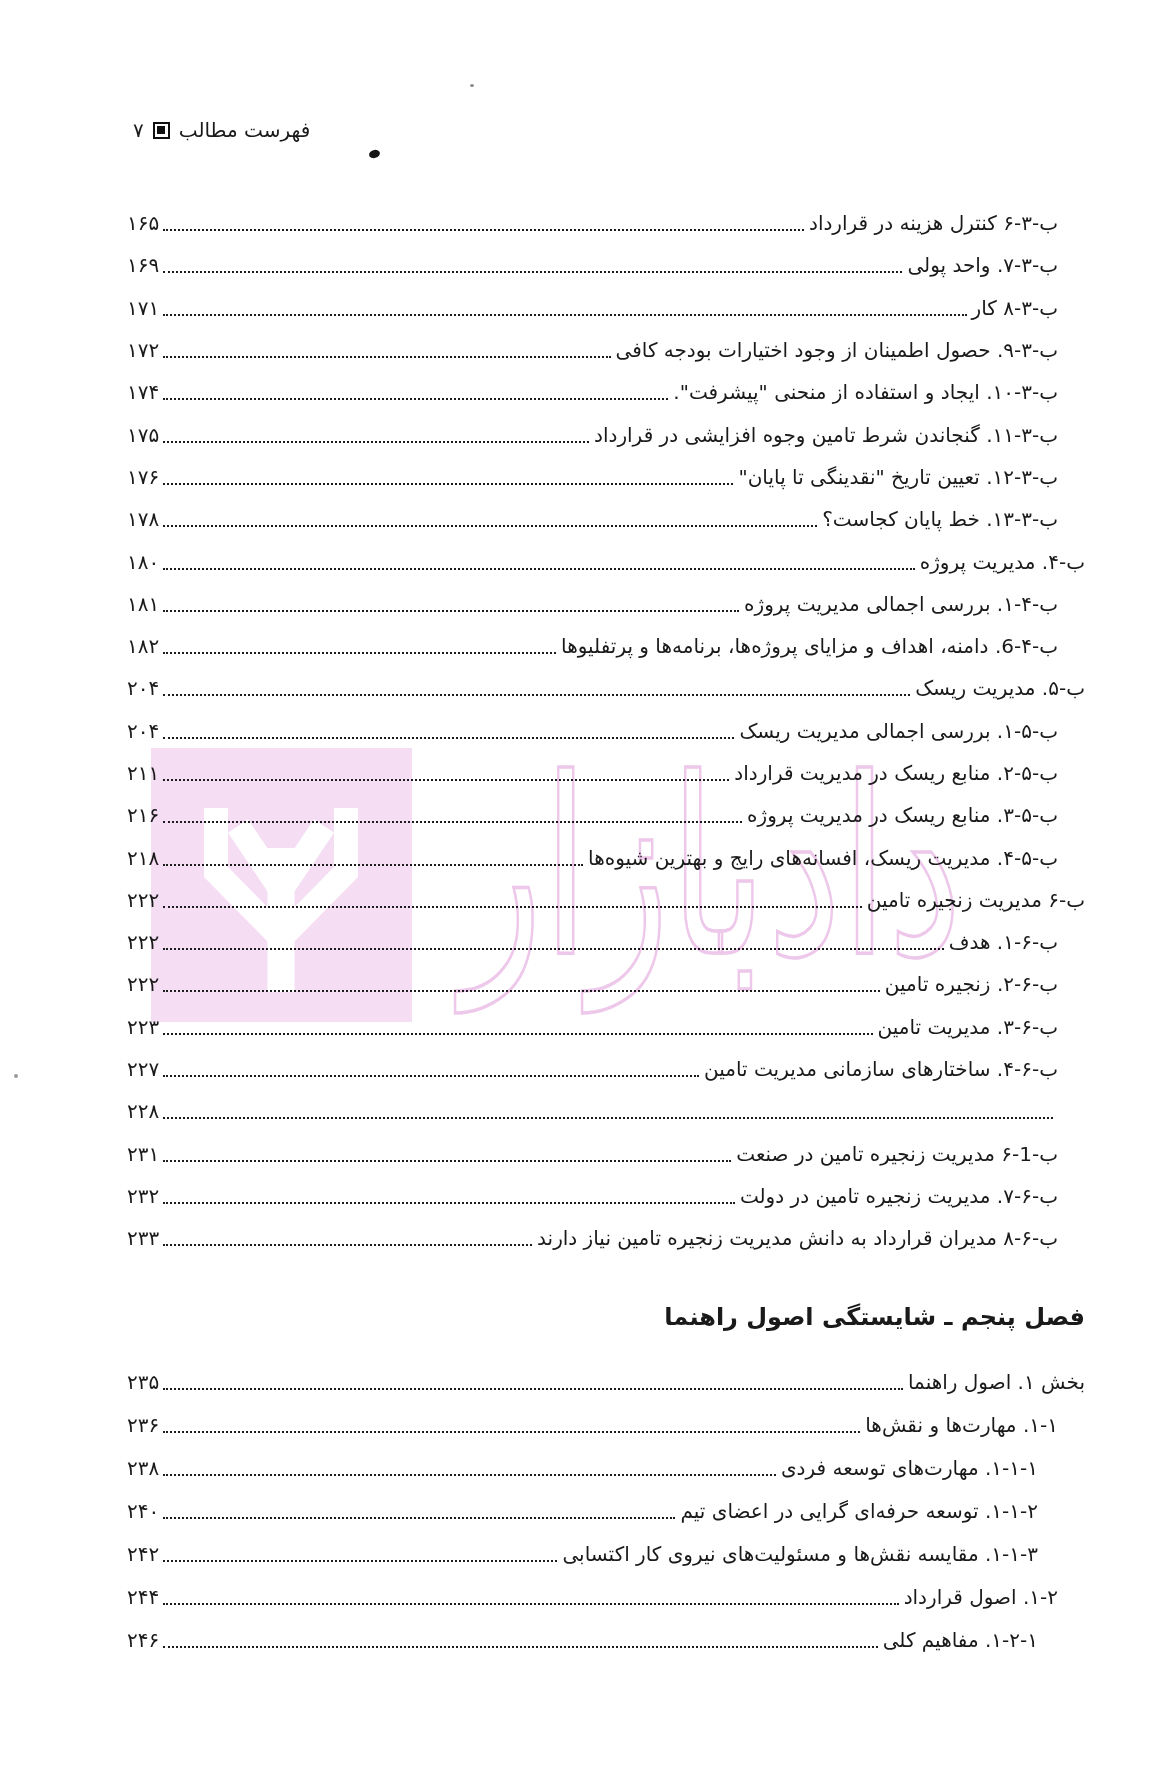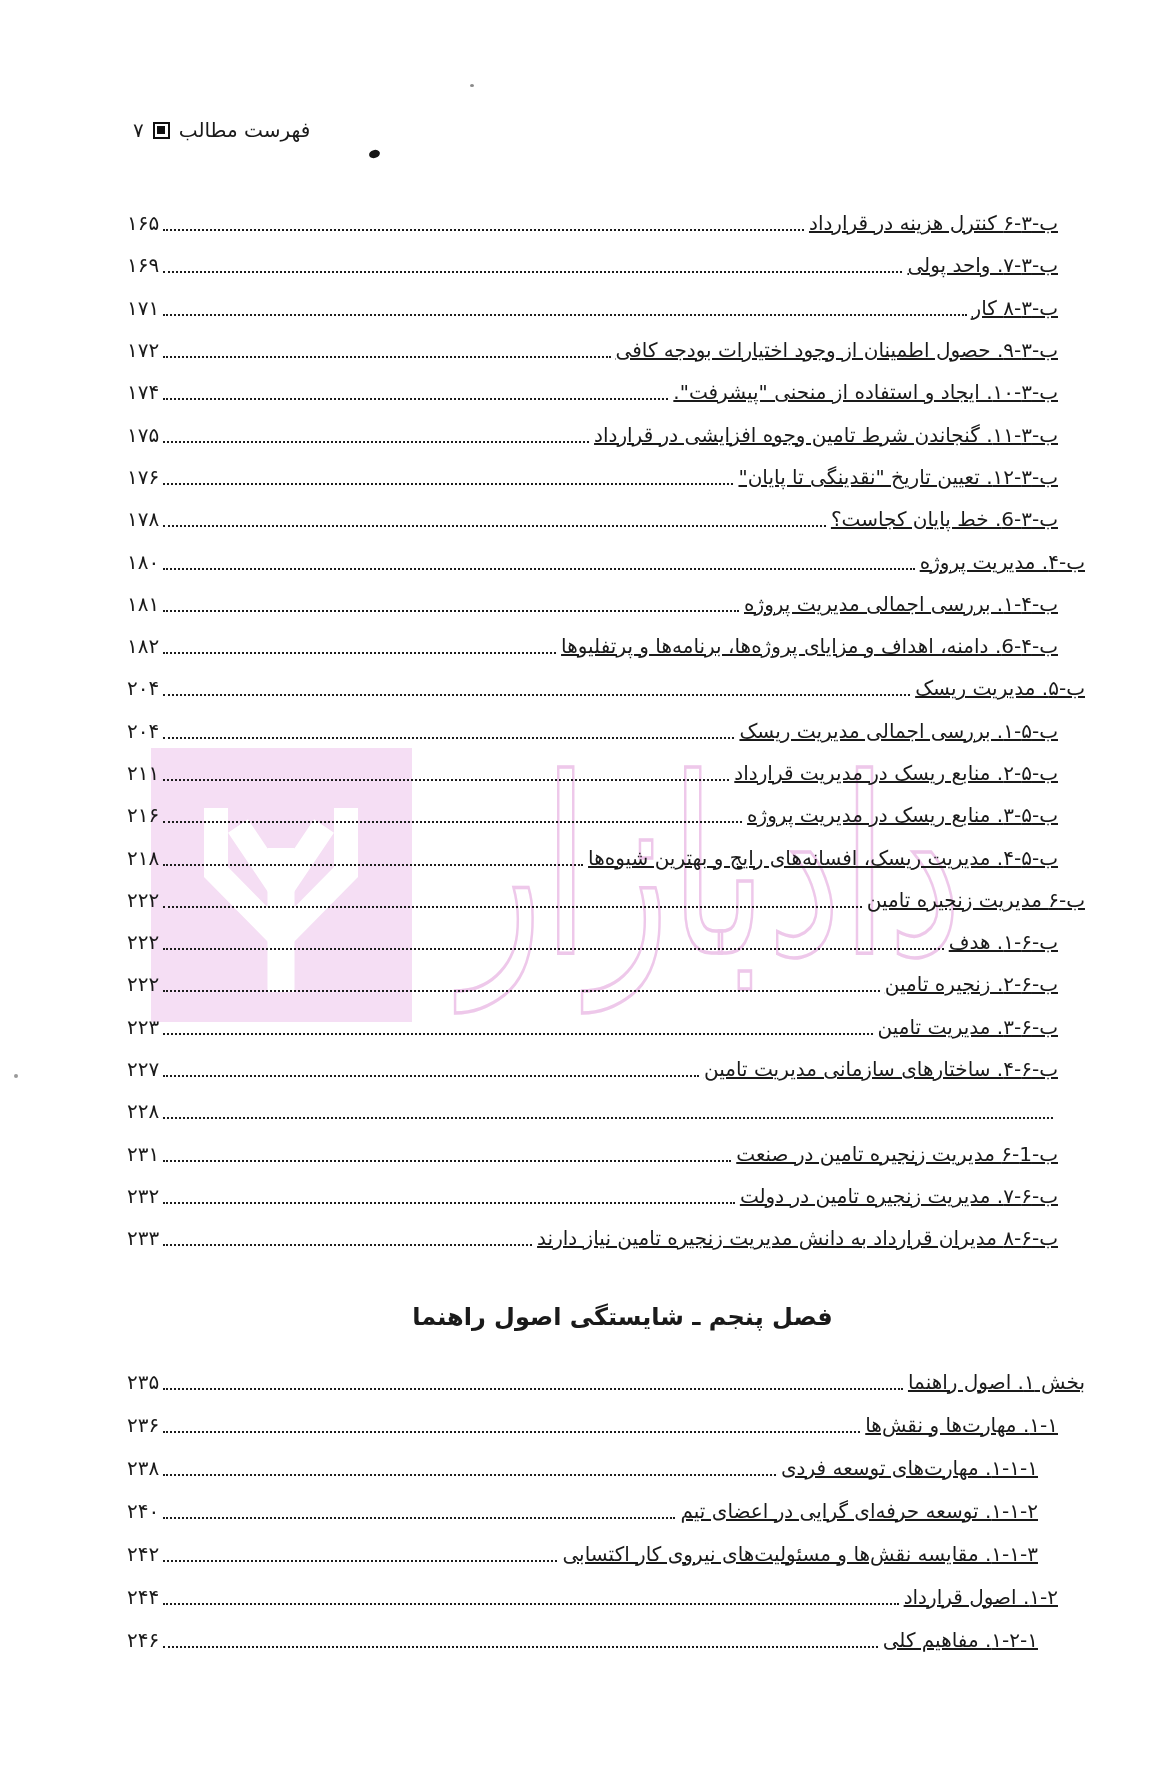--- a/index.html
+++ b/index.html
@@ -20,27 +20,27 @@
 
   
   .wm{position:absolute;left:140px;top:700px;z-index:0;}
 
   
   .toc{position:absolute;left:127px;right:82px;z-index:1;}
   #toc-list-1{top:202px;}
   #toc-list-2{top:1360px;}
   .row{display:flex;direction:rtl;align-items:center;height:42.3px;font-size:20px;}
   #toc-list-2 .row{height:43px;}
-  .row .t{white-space:nowrap;flex:0 0 auto;text-decoration:underline;}
+  .row .t{white-space:nowrap;flex:0 0 auto;}
   .row .dots{flex:1 1 auto;min-width:0;height:0;border-bottom:2.7px dotted #1b1b1b;
              margin:0 5px 0 4px;position:relative;top:7px;}
   .row .p{white-space:nowrap;flex:0 0 auto;}
 
   
-  .chapter{position:absolute;left:160px;right:82px;top:1303px;text-align:center;
+  .chapter{position:absolute;left:160px;right:82px;top:1303px;
            font-size:24px;font-weight:700;z-index:1;direction:rtl;}
 </style>
 </head>
 <body>
 
 <div class="page">
 
   <div class="hdr">
     <span>فهرست مطالب</span>
     <span class="hsq"></span>
@@ -92,21 +92,21 @@
         <span class="t">ب-۳-۱۱. گنجاندن شرط تامین وجوه افزایشی در قرارداد</span>
         <span class="dots"></span>
         <span class="p">۱۷۵</span>
       </div>
       <div class="row" style="padding-right: 27px;">
         <span class="t">ب-۳-۱۲. تعیین تاریخ "نقدینگی تا پایان"</span>
         <span class="dots"></span>
         <span class="p">۱۷۶</span>
       </div>
       <div class="row" style="padding-right: 27px;">
-        <span class="t">ب-۳-6. خط پایان کجاست؟</span>
+        <span class="t">ب-۳-۱۳. خط پایان کجاست؟</span>
         <span class="dots"></span>
         <span class="p">۱۷۸</span>
       </div>
       <div class="row" style="padding-right: 0px;">
         <span class="t">ب-۴. مدیریت پروژه</span>
         <span class="dots"></span>
         <span class="p">۱۸۰</span>
       </div>
       <div class="row" style="padding-right: 27px;">
         <span class="t">ب-۴-۱. بررسی اجمالی مدیریت پروژه</span>

